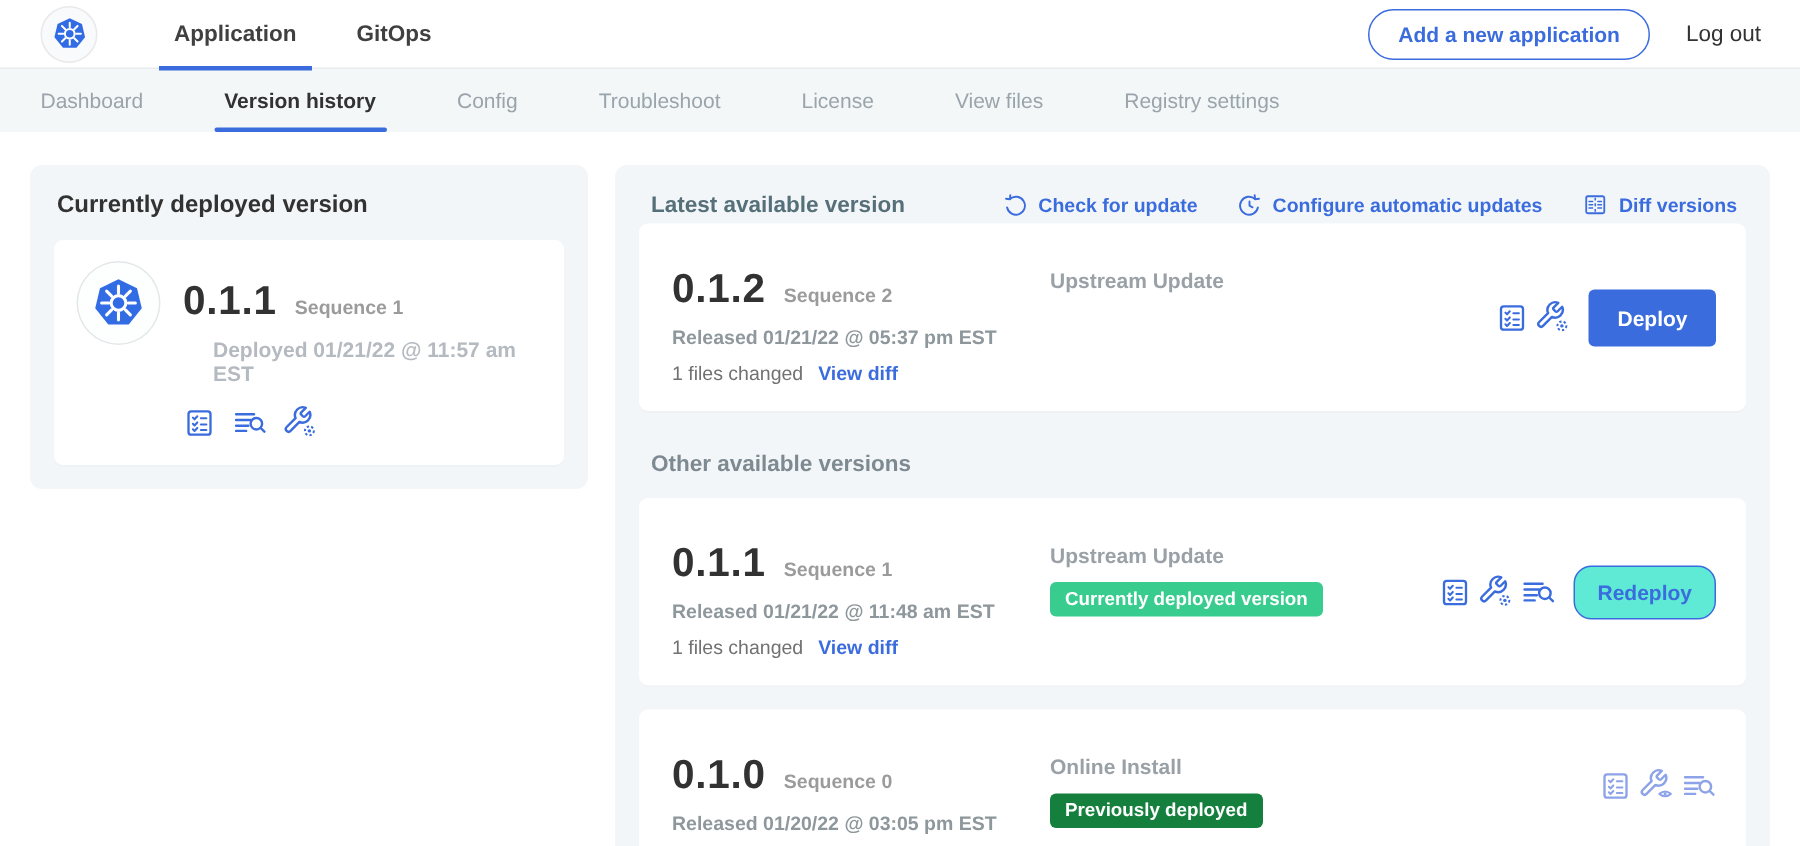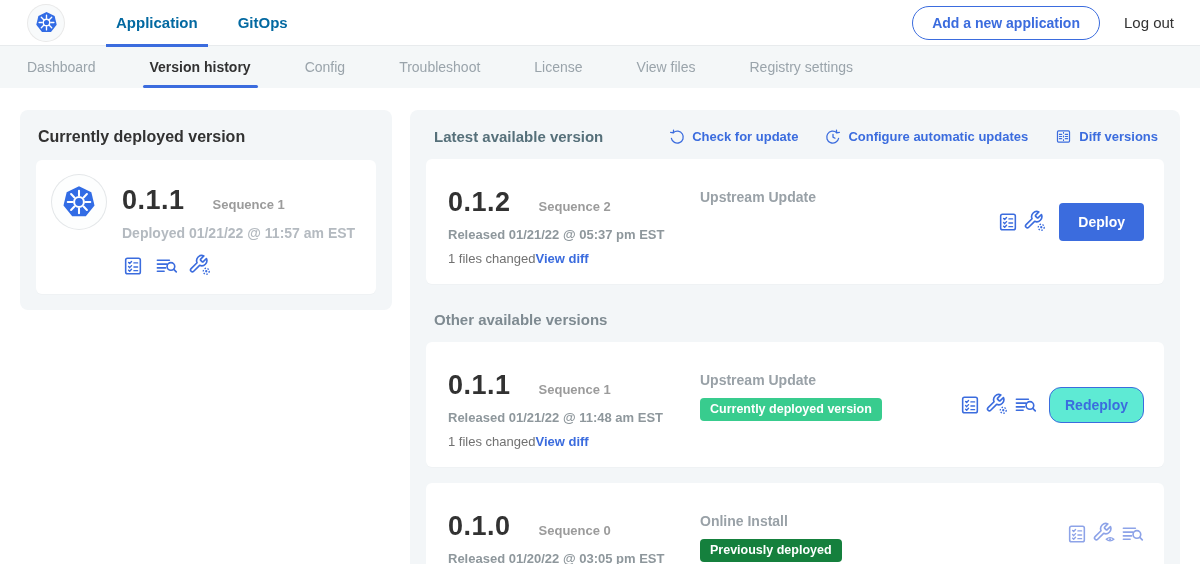--- a/index.html
+++ b/index.html
@@ -26,21 +26,21 @@
     border-radius: 50%;
     background: #f8fafb;
     box-shadow: 0 0 0 1px #e9e9e9;
     display: flex; align-items: center; justify-content: center;
     color: #326ce5;
   }
   .top-tabs { display: flex; margin-left: 32px; height: 46px; }
   .top-tab {
     padding: 0 20px;
     display: flex; align-items: center;
-    font-size: 15px; font-weight: 700; color: #0369a1;
+    font-size: 15px; font-weight: 700; color: #404040;
     position: relative; cursor: pointer;
   }
   .top-tab.active::after {
     content: ""; position: absolute; left: 10px; right: 10px; bottom: -1px;
     height: 3px; background: #3b6cde;
   }
   .top-right {
     margin-left: auto; display: flex; align-items: center;
     gap: 24px; padding-right: 26px;
   }
@@ -77,49 +77,49 @@
     background: #fff; border-radius: 6px; padding: 15px 16px 17px;
     display: flex; gap: 16px; align-items: flex-start;
     box-shadow: 0 1px 1px rgba(0,0,0,0.02);
   }
   .k8s-ring {
     width: 54px; height: 54px; flex: none; border-radius: 50%;
     background: #fdfefe; box-shadow: 0 0 0 1px #e4e7e9;
     display: flex; align-items: center; justify-content: center;
     color: #326ce5;
   }
-  .vline { display: flex; align-items: baseline; gap: 28px; }
+  .vline { display: flex; align-items: baseline; gap: 12px; }
   .vnum { font-size: 27px; font-weight: 800; color: #323232; letter-spacing: 0.5px; }
   .vseq { font-size: 13px; font-weight: 600; color: #9b9b9b; margin-top: 22px; }
-  .deployed-date { margin-top: 9px; font-size: 14px; font-weight: 600; color: #b4bac0; }
+  .deployed-date { margin-top: 9px; font-size: 14px; font-weight: 600; color: #b4bac0; margin-left: 20px; }
   .icon-row { margin-top: 13px; display: flex; align-items: center; gap: 11px; color: #3b6cde; }
   .icon-btn { cursor: pointer; color: inherit; background: none; border: none; padding: 0; }
 
   
   .available-card { flex: 1; min-width: 0; }
   .avail-head {
     display: flex; justify-content: space-between; align-items: flex-end;
-    margin: 2px 6px 14px 8px;
+    margin: 2px 6px 4px 8px;
   }
   .avail-title { font-size: 15px; font-weight: 700; color: #56707a; }
   .head-actions { display: flex; align-items: center; gap: 27px; }
   .head-action {
     display: flex; align-items: center; gap: 7px;
     color: #3b6cde; font-size: 13px; font-weight: 700;
     text-decoration: none; cursor: pointer;
   }
 
   .vrow {
     background: #fff; border-radius: 6px; padding: 18px 16px 18px 22px;
     display: flex; align-items: center;
     box-shadow: 0 1px 1px rgba(0,0,0,0.02);
   }
   .col-info { width: 252px; flex: none; }
   .released { margin-top: 9px; font-size: 13px; font-weight: 600; color: #8e979c; }
-  .files-line { margin-top: 9px; font-size: 13px; color: #717171; display: flex; align-items: baseline; }
+  .files-line { margin-top: 9px; font-size: 13px; color: #717171; display: flex; gap: 10px; align-items: baseline; }
   .viewdiff { color: #3b6cde; font-weight: 700; text-decoration: none; cursor: pointer; }
   .col-src { flex: 1; align-self: stretch; padding-top: 12px; min-width: 0; }
   .src-label { font-size: 14px; font-weight: 700; color: #99a1a7; }
   .badge {
     display: inline-block; margin-top: 10px; padding: 4px 10px 5px;
     border-radius: 4px; font-size: 12.5px; font-weight: 700; color: #fff;
   }
   .badge-green { background: #38cc8e; }
   .badge-gray  { background: #15803d; }
   .col-act { display: flex; align-items: center; gap: 5px; color: #3b6cde; padding-right: 4px; }

